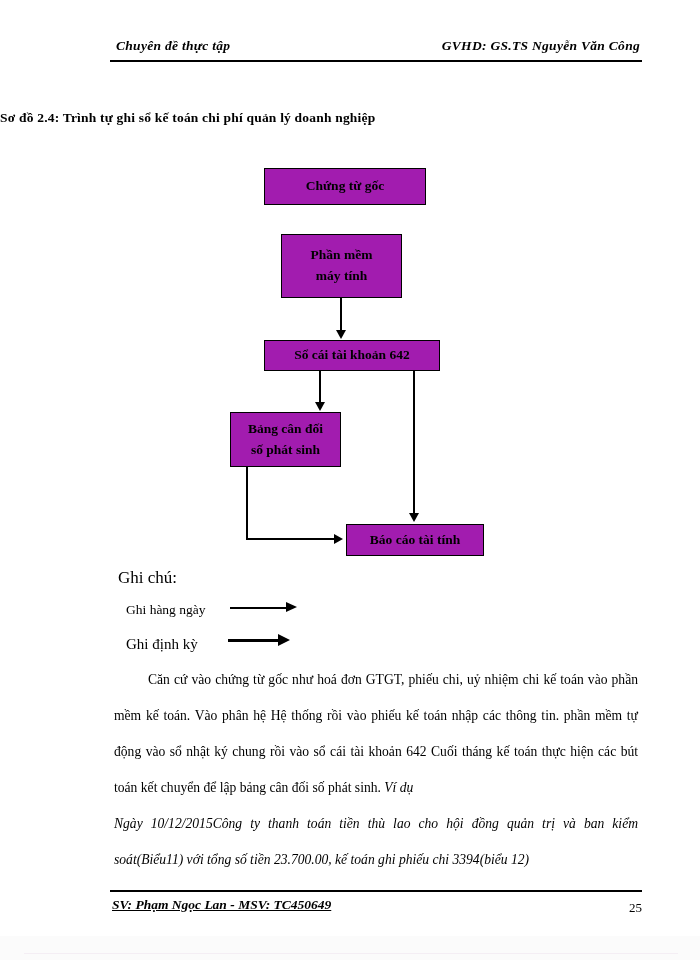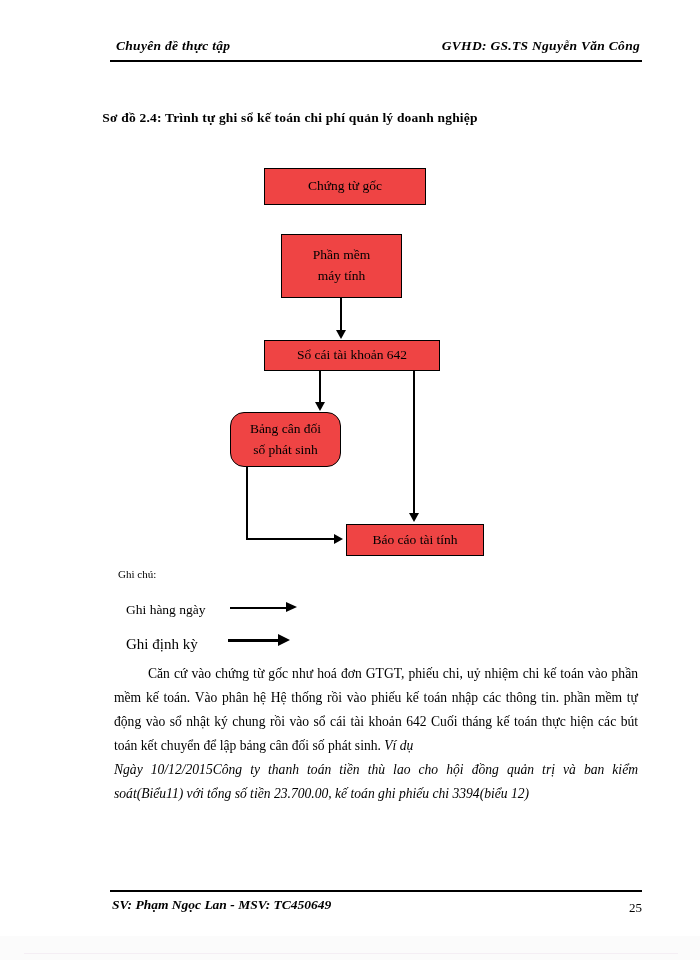--- a/index.html
+++ b/index.html
@@ -80,54 +80,53 @@
     height: 2px;
     background: #000;
   }
 
   
   .fig-title {
     position: absolute;
     left: 0;
     top: 110px;
     width: 580px;
-    text-align: center;
     font-weight: bold;
     font-size: 13.5px;
     color: #000;
     letter-spacing: 0.2px;
   }
 
   
   .flow {
     position: absolute;
     left: 0;
     top: 0;
     width: 700px;
     height: 600px;
   }
   .node {
     position: absolute;
     box-sizing: border-box;
     border: 1.6px solid #000;
-    background: #ef4444;
+    background: #a21caf;
     display: flex;
     flex-direction: column;
     align-items: center;
     justify-content: center;
-    font-weight: normal;
+    font-weight: bold;
     font-size: 13.5px;
     color: #000;
     line-height: 1.55;
     text-align: center;
   }
   #node-chung-tu-goc { left: 264px; top: 168px; width: 162px; height: 37px; }
   #node-phan-mem     { left: 281px; top: 234px; width: 121px; height: 64px; text-align: right; }
   #node-so-cai       { left: 264px; top: 340px; width: 176px; height: 31px; }
-  #node-bang-can-doi { left: 230px; top: 412px; width: 111px; height: 55px; border-radius: 14px; }
+  #node-bang-can-doi { left: 230px; top: 412px; width: 111px; height: 55px; }
   #node-bao-cao      { left: 346px; top: 524px; width: 138px; height: 32px; }
 
   .edge-v {
     position: absolute;
     width: 2px;
     background: #000;
   }
   .edge-h {
     position: absolute;
     height: 2px;
@@ -152,21 +151,21 @@
   .legend {
     position: absolute;
     left: 118px;
     top: 568px;
     width: 420px;
   }
   .legend-title {
     position: absolute;
     left: 0;
     top: 0;
-    font-size: 11px;
+    font-size: 17px;
     color: #000;
   }
   .legend-row-1 { position: absolute; left: 8px; top: 34px; font-size: 13.5px; color: #000; }
   .legend-row-2 { position: absolute; left: 8px; top: 68px; font-size: 15px; color: #000; }
 
   .legend-arrow-thin-line {
     position: absolute;
     left: 112px;
     top: 39px;
     width: 58px;
@@ -200,21 +199,21 @@
     border-left: 12px solid #000;
   }
 
   
   .body-text {
     position: absolute;
     left: 114px;
     top: 662px;
     width: 524px;
     font-size: 13.6px;
-    line-height: 24px;
+    line-height: 36px;
     color: #000;
     text-align: justify;
   }
   .body-text p { margin: 0; }
   .indent { text-indent: 34px; }
   .ital { font-style: italic; }
 
   
   .footer-rule {
     position: absolute;
@@ -226,20 +225,21 @@
   }
   .footer-left {
     position: absolute;
     left: 112px;
     top: 897px;
     font-style: italic;
     font-weight: bold;
     font-size: 13.5px;
     color: #000;
     white-space: nowrap;
+    text-decoration: underline;
   }
   .footer-page {
     position: absolute;
     right: 58px;
     top: 900px;
     font-size: 13px;
     color: #000;
   }
 </style>
 </head>

